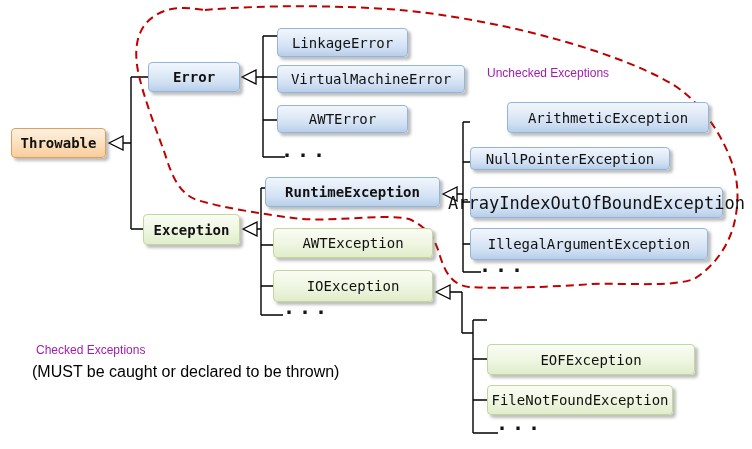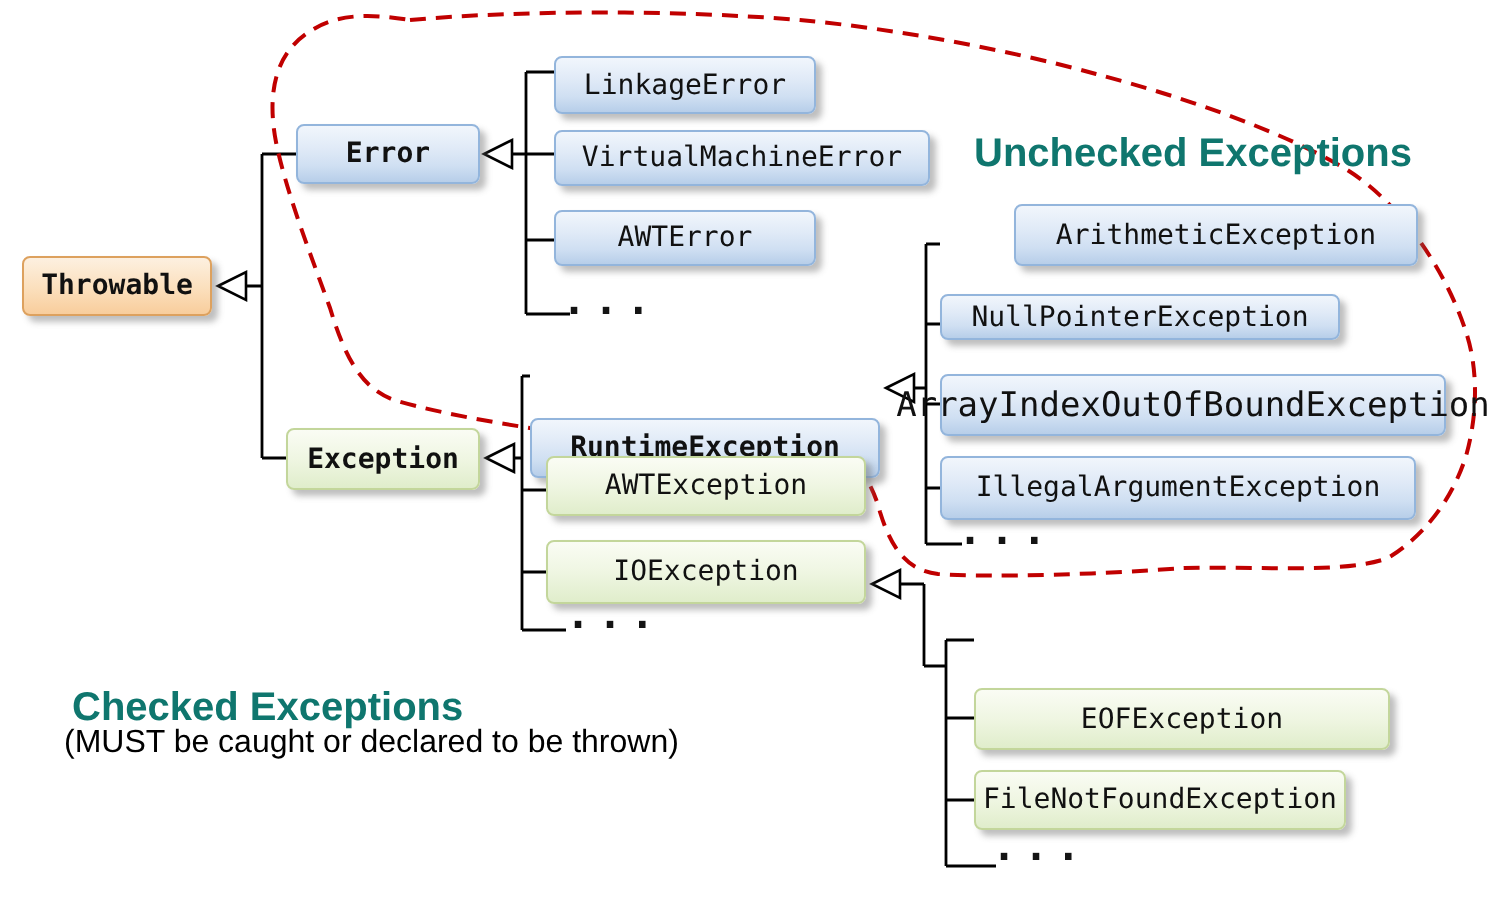--- a/index.html
+++ b/index.html
@@ -27,41 +27,41 @@
     border-color:#dda15e;
   }
   .bold{font-weight:bold;}
   
   #n-throwable{left:11px;top:128px;width:95px;height:30px;}
   #n-error{left:148px;top:62px;width:92px;height:30px;}
   #n-exception{left:143px;top:214px;width:97px;height:31px;}
   #n-linkage{left:277px;top:28px;width:131px;height:29px;}
   #n-vmerror{left:277px;top:65px;width:188px;height:28px;}
   #n-awterror{left:277px;top:105px;width:131px;height:28px;}
-  #n-runtime{left:265px;top:177px;width:175px;height:30px;margin-top:32px;}
+  #n-runtime{left:265px;top:177px;width:175px;height:30px;}
   #n-awtexc{left:273px;top:228px;width:160px;height:30px;}
   #n-ioexc{left:273px;top:270px;width:160px;height:32px;}
   #n-arith{left:470px;top:102px;width:202px;height:31px;margin-left:37px;}
   #n-nullp{left:470px;top:147px;width:200px;height:23px;}
   #n-arrayidx{left:470px;top:187px;width:253px;height:31px;font-size:17px;}
   #n-illegal{left:470px;top:228px;width:238px;height:32px;}
   #n-intio{left:487px;top:305px;width:216px;height:30px;}
   #n-eof{left:487px;top:344px;width:208px;height:31px;}
   #n-fnf{left:487px;top:385px;width:186px;height:30px;}
   .dots{
     position:absolute;z-index:2;font-weight:bold;font-size:20px;line-height:20px;
     letter-spacing:4px;color:#141414;
   }
   #dots-error{left:281px;top:140px;}
   #dots-runtime{left:479px;top:255px;}
   #dots-exception{left:283px;top:297px;}
   #dots-io{left:496px;top:413px;}
   .heading{
     position:absolute;z-index:2;font-family:"Liberation Sans", sans-serif;
-    font-weight:bold;font-size:20px;color:#0f766e;white-space:nowrap;
+    font-weight:normal;font-size:12px;color:#a21caf;white-space:nowrap;
   }
   #lbl-unchecked{left:487px;top:66px;}
   #lbl-checked{left:36px;top:343px;}
   #lbl-note{
     position:absolute;z-index:2;font-family:"Liberation Sans", sans-serif;
     font-size:16px;color:#000;white-space:nowrap;left:32px;top:363px;
   }
   .wire{stroke:#000;stroke-width:1.4;fill:none;}
   .arrowhead{fill:#fff;stroke:#000;stroke-width:1.3;stroke-linejoin:miter;}
   .blob{fill:none;stroke-width:2;stroke-dasharray:8 5;}

